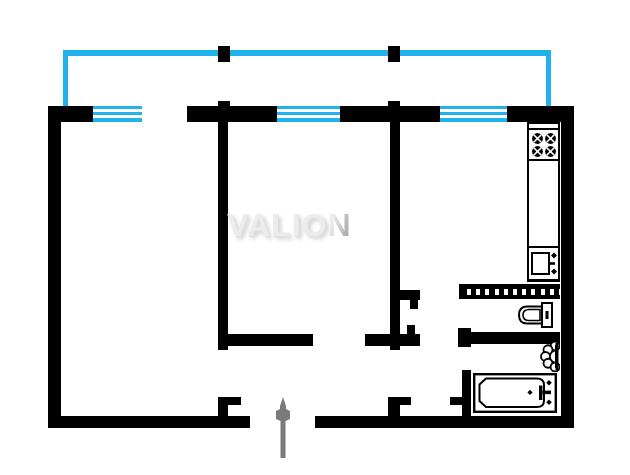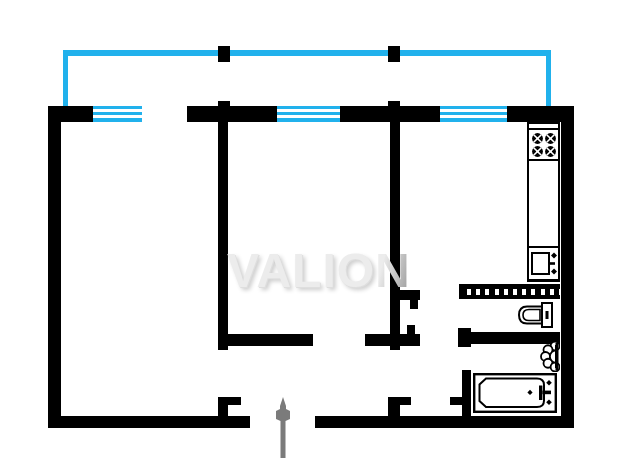--- a/index.html
+++ b/index.html
@@ -29,24 +29,24 @@
   #stove{left:527px;top:128px;}
   #counter{position:absolute;left:527px;top:122px;width:29px;height:156px;
     background:#fff;border:2px solid var(--wall);}
   #kitchen-sink{left:527px;top:246px;}
   #toilet{left:516px;top:301px;}
   #washbasin{left:529px;top:341px;}
   #bathtub{left:473px;top:373px;}
   #entrance-arrow{left:270px;top:396px;}
   .watermark{
     position:absolute;left:227px;top:207px;
-    font-size:48px;font-weight:bold;letter-spacing:1px;
+    font-size:32px;font-weight:bold;letter-spacing:1px;
     color:var(--watermark_light);
     text-shadow:1px 1px 0 #dedede, 3px 3px 4px #cccccc;
-    user-select:none;white-space:nowrap;margin-top:36px;
+    user-select:none;white-space:nowrap;
   }
   .watermark .wm-last{
     background:linear-gradient(105deg,var(--watermark_light) 25%,var(--watermark_dark) 90%);
     -webkit-background-clip:text;background-clip:text;color:transparent;
     text-shadow:none;
   }
 </style>
 </head>
 <body>
 

